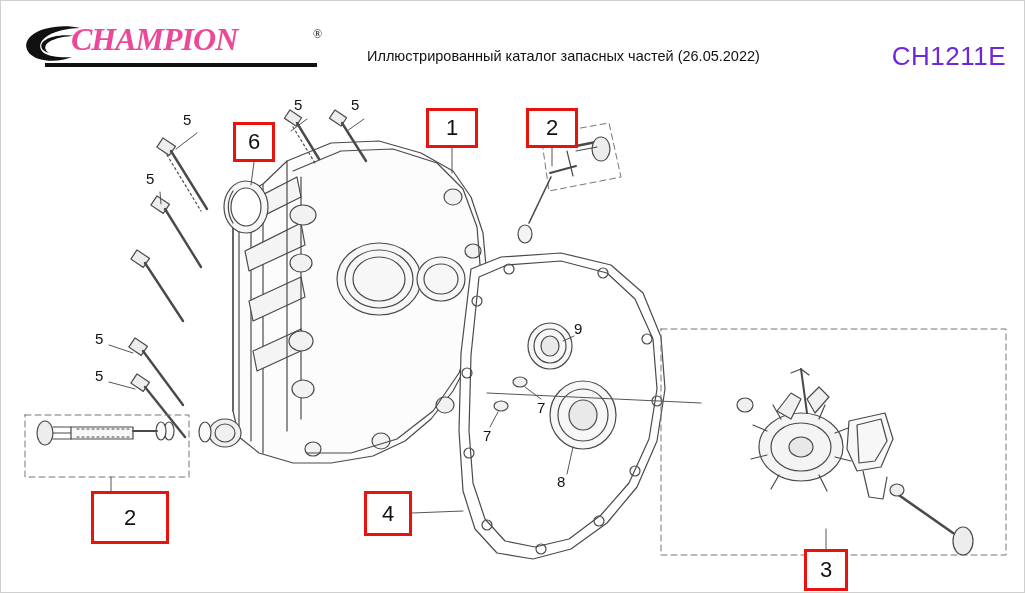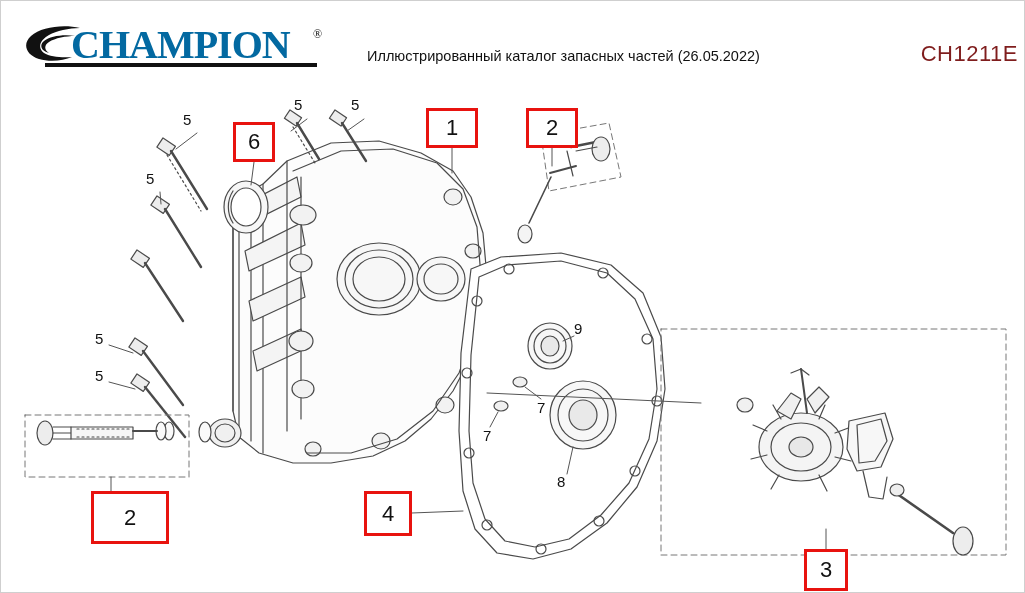--- a/index.html
+++ b/index.html
@@ -32,23 +32,24 @@
     top: 18px;
     width: 300px;
     height: 48px;
   }
   #logo .wordmark {
     position: absolute;
     left: 48px;
     top: 2px;
     font-family: "Liberation Serif", serif;
     font-weight: bold;
-    font-size: 40px;
+    font-style: italic;
+    font-size: 32px;
     letter-spacing: -1px;
-    color: #0369a1;
+    color: #ec4899;
     white-space: nowrap;
   }
   #logo .swoosh {
     position: absolute;
     left: 0px;
     top: 6px;
     width: 60px;
     height: 38px;
   }
   #logo .reg {
@@ -70,24 +71,24 @@
   #catalog-title {
     position: absolute;
     left: 366px;
     top: 47px;
     font-size: 14.5px;
     color: #111111;
     white-space: nowrap;
   }
   #model-code {
     position: absolute;
-    right: 8px;
+    right: 20px;
     top: 40px;
-    font-size: 22px;
-    color: #7f1d1d;
+    font-size: 26px;
+    color: #6d28d9;
     letter-spacing: 0.5px;
   }
   
   .callout {
     position: absolute;
     border: 3px solid #e8130f;
     background: #ffffff;
     display: flex;
     align-items: center;
     justify-content: center;

